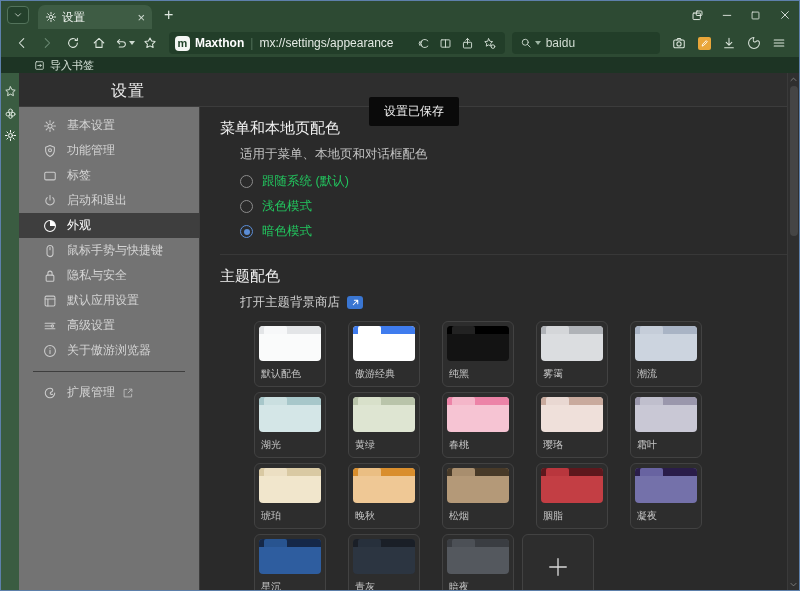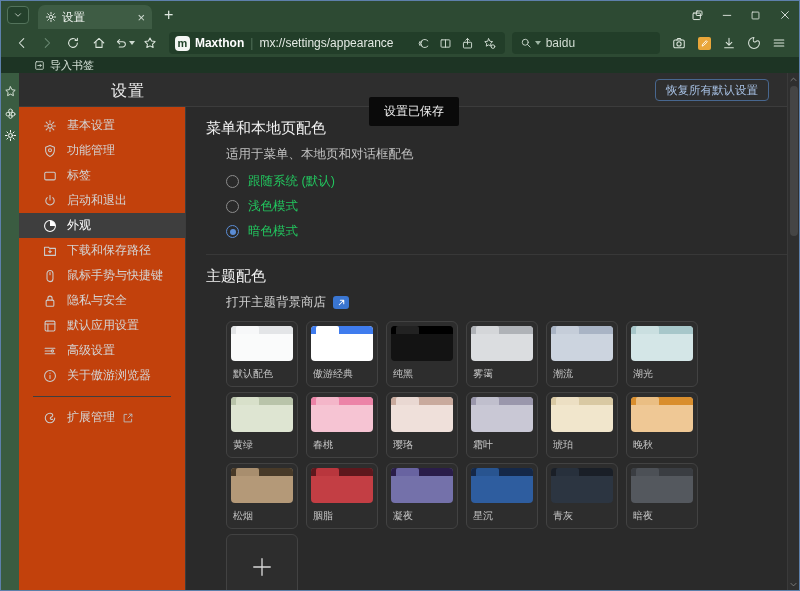--- a/index.html
+++ b/index.html
@@ -50,41 +50,41 @@
 
   .page{flex:1;position:relative;display:flex;flex-direction:column;background:#2a2a2a;min-width:0;}
   .page-header{height:34px;border-bottom:1px solid #3c3c3c;position:relative;flex:0 0 auto;background:#2e2e2e;}
   .page-title{position:absolute;left:92px;top:8px;font-size:16px;color:#ececec;letter-spacing:1px;}
   .settings-search{position:absolute;left:167px;top:5px;width:168px;height:24px;background:#3a3a3a;border-radius:4px;display:flex;align-items:center;padding:0 7px;color:#8f8f8f;}
   .settings-search input{flex:1;background:transparent;border:none;outline:none;color:#cfcfcf;font-size:12px;margin-left:6px;min-width:0;}
   .settings-search input::placeholder{color:#8d8d8d;}
   .reset-btn{position:absolute;right:30px;top:6px;height:22px;padding:0 10px;background:transparent;border:1px solid #48678f;border-radius:4px;color:#a7c1e4;font-size:11.5px;line-height:20px;}
 
   .page-main{flex:1;display:flex;min-height:0;}
-  .menu{width:167px;border-right:1px solid #3c3c3c;padding-top:6px;flex:0 0 auto;background:#c2410c;}
+  .menu{width:181px;border-right:1px solid #3c3c3c;padding-top:6px;flex:0 0 auto;background:#737373;}
   .menu-item{height:25px;display:flex;align-items:center;padding-left:24px;color:#d4d4d4;font-size:12px;}
   .menu-item.active{background:#3e3e3e;color:#ffffff;}
   .mi-icon{width:14px;height:14px;margin-right:10px;color:#cccccc;flex:0 0 auto;}
   .menu-item.active .mi-icon{color:#ffffff;}
   .mi-ext{width:12px;height:12px;margin-left:7px;color:#bdbdbd;}
   .menu-divider{height:1px;background:#3e3e3e;margin:8px 14px;}
 
   .content{flex:1;padding:12px 0 0 20px;overflow:hidden;position:relative;min-width:0;}
   .sec-h{font-size:15px;font-weight:normal;color:#f1f1f1;margin:0;}
   .sec-desc{font-size:12.5px;color:#c3c3c3;margin-top:8px;margin-left:20px;}
   .radio-group{margin-top:6px;margin-left:20px;}
   .radio-row{height:25px;display:flex;align-items:center;color:#22c55e;font-size:12.5px;}
   .rb{width:13px;height:13px;border-radius:50%;border:1.5px solid #8c8c8c;margin-right:9px;position:relative;flex:0 0 auto;}
   .rb.checked{border-color:#5b8dd6;}
   .rb.checked::after{content:"";position:absolute;left:2.5px;top:2.5px;width:6px;height:6px;border-radius:50%;background:#5b8dd6;}
   .theme-section{margin-top:10px;border-top:1px solid #383838;padding-top:12px;}
   .store-row{margin-top:8px;margin-left:20px;display:flex;align-items:center;gap:7px;color:#d0d0d0;font-size:12.5px;}
   .store-icon{width:16px;height:13px;background:#3a76d2;border-radius:3px;display:flex;align-items:center;justify-content:center;color:#ffffff;}
   .theme-grid{margin-top:10px;margin-left:20px;width:480px;display:flex;flex-wrap:wrap;gap:5px 8px;}
-  .theme-card{width:72px;height:66px;border:1px solid #424242;border-radius:6px;padding:4px;background:#2d2d2d;}
+  .theme-card{width:72px;height:66px;border:1px solid #424242;border-radius:6px;padding:4px;background:#2d2d2d;margin-left:14px;}
   .theme-card.selected{border:2px solid #7fa9da;padding:3px;}
   .swatch{position:relative;width:100%;height:35px;border-radius:4px;overflow:hidden;}
   .sw-top{position:absolute;left:0;top:0;right:0;height:8px;}
   .sw-tab{position:absolute;left:5px;top:0;width:23px;height:8px;border-radius:2px 2px 0 0;}
   .theme-label{margin-top:6px;margin-left:2px;font-size:10px;color:#c6c6c6;white-space:nowrap;overflow:hidden;}
   .add-card{width:72px;height:66px;border:1px solid #424242;border-radius:6px;display:flex;align-items:center;justify-content:center;color:#d8d8d8;background:#2d2d2d;}
 
   
   .scrollbar{position:absolute;right:0;top:0;bottom:0;width:12px;background:#2f2f2f;border-left:1px solid #3a3a3a;display:flex;flex-direction:column;align-items:center;}
   .sb-arrow{height:12px;width:12px;display:flex;align-items:center;justify-content:center;color:#9a9a9a;flex:0 0 auto;}
@@ -283,21 +283,20 @@
             <circle cx="8" cy="8" r="2.4"></circle>
             <path d="M8 1.8v2M8 12.2v2M1.8 8h2M12.2 8h2M3.6 3.6L5 5M11 11l1.4 1.4M12.4 3.6L11 5M5 11l-1.4 1.4"></path>
           </svg>
       </div>
     </div>
 
     <div class="page">
 
       <div class="page-header">
         <div class="page-title">设置</div>
-        <button class="reset-btn">恢复所有默认设置</button>
       </div>
 
       <div class="page-main">
         <nav class="menu">
             <div class="menu-item">
               <span class="mi-icon">
                 <svg class="ic " viewBox="0 0 16 16" width="100%" height="100%">
                   <circle cx="8" cy="8" r="2.4"></circle>
                   <path d="M8 1.8v2M8 12.2v2M1.8 8h2M12.2 8h2M3.6 3.6L5 5M11 11l1.4 1.4M12.4 3.6L11 5M5 11l-1.4 1.4"></path>
                 </svg>
@@ -331,29 +330,20 @@
               <span class="mi-label">启动和退出</span>
             </div>
             <div class="menu-item active">
               <span class="mi-icon">
                 <svg class="ic " viewBox="0 0 16 16" width="100%" height="100%">
                   <circle cx="8" cy="8" r="6.2"></circle>
                   <path d="M8 8V1.8A6.2 6.2 0 0 1 14.2 8z" fill="currentColor" stroke="none"></path>
                 </svg>
               </span>
               <span class="mi-label">外观</span>
-            </div>
-            <div class="menu-item">
-              <span class="mi-icon">
-                <svg class="ic " viewBox="0 0 16 16" width="100%" height="100%">
-                  <path d="M1.8 13V3.6h4.4L7.6 5h6.6v8z"></path>
-                  <path d="M8 6.6v3.4M6.5 8.5L8 10l1.5-1.5"></path>
-                </svg>
-              </span>
-              <span class="mi-label">下载和保存路径</span>
             </div>
             <div class="menu-item">
               <span class="mi-icon">
                 <svg class="ic " viewBox="0 0 16 16" width="100%" height="100%">
                   <rect x="4.6" y="1.6" width="6.8" height="12.8" rx="3.4"></rect>
                   <path d="M8 4v2.6"></path>
                 </svg>
               </span>
               <span class="mi-label">鼠标手势与快捷键</span>
             </div>

